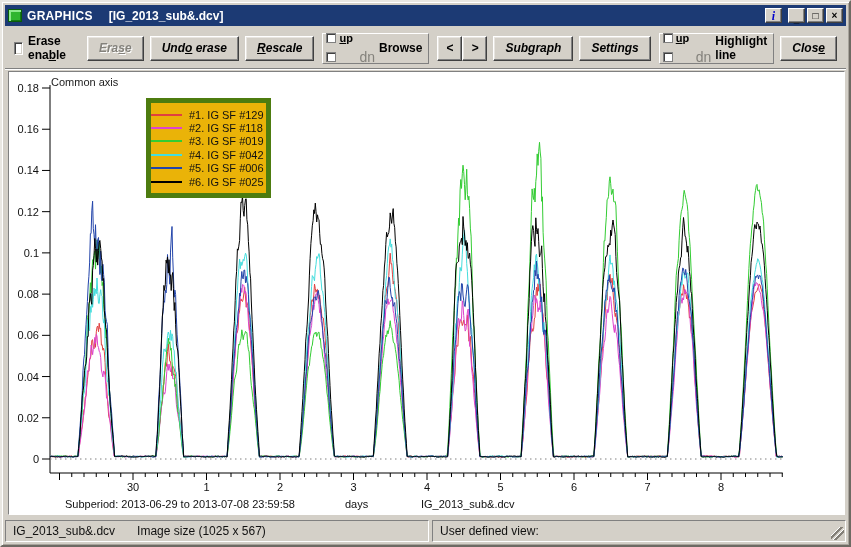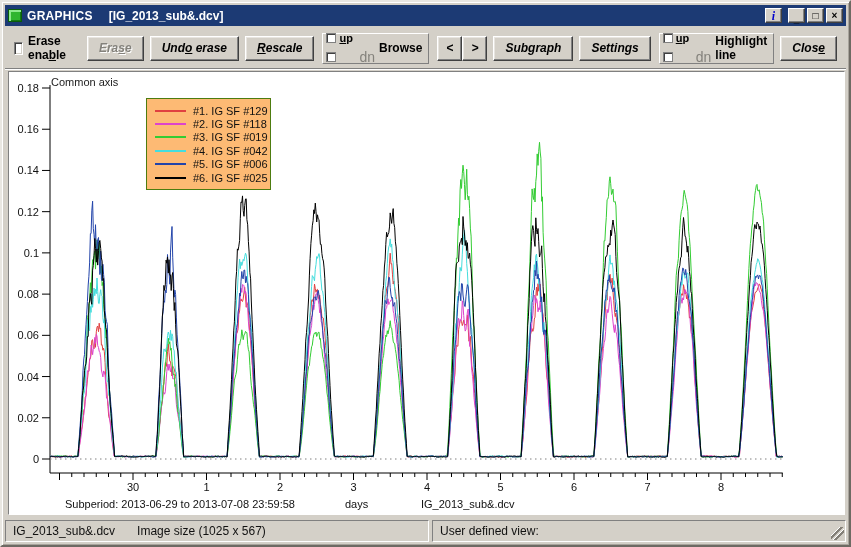--- a/index.html
+++ b/index.html
@@ -47,22 +47,22 @@
     box-shadow:inset 1px 1px 0 #404040; }
   .updn-up { font-weight:bold; font-size:11px; line-height:1; }
   .updn-dn { color:#84827c; font-size:14px; line-height:1;margin-left:20px; }
   .group-label { font-weight:bold; }
   .spacer-auto { flex:1; }
 
   
   .chart-panel { position:absolute; left:6px; top:69px; width:837px; height:444px;
     background:#fff; border:1px solid; border-color:#808080 #fff #fff #808080; }
   .chart-title { position:absolute; left:42px; top:4px; font-size:11px; color:#222; }
-  .legend { position:absolute; left:137px; top:26px; width:125px; background:#fdba74;
-    border:1px solid #4d7c0f; padding:5px 7px 5px 8px; }
+  .legend { position:absolute; left:137px; top:26px; width:125px; background:#eab308;
+    border:5px solid #4d7c0f; padding:5px 7px 5px 0; }
   .legend-row { display:flex; align-items:center; height:13.4px; }
   .legend-swatch { width:31px; height:2px; flex:0 0 31px; }
   .legend-label { font-size:11px; color:#111; margin-left:7px; white-space:nowrap; }
   .chart-footer { position:absolute; top:426px; font-size:11px; color:#111; white-space:nowrap; }
   .footer-subperiod { left:56px; }
   .footer-days { left:336px; }
   .footer-file { left:412px; }
 
   
   .statusbar { position:absolute; left:3px; right:3px; bottom:3px; height:22px;

